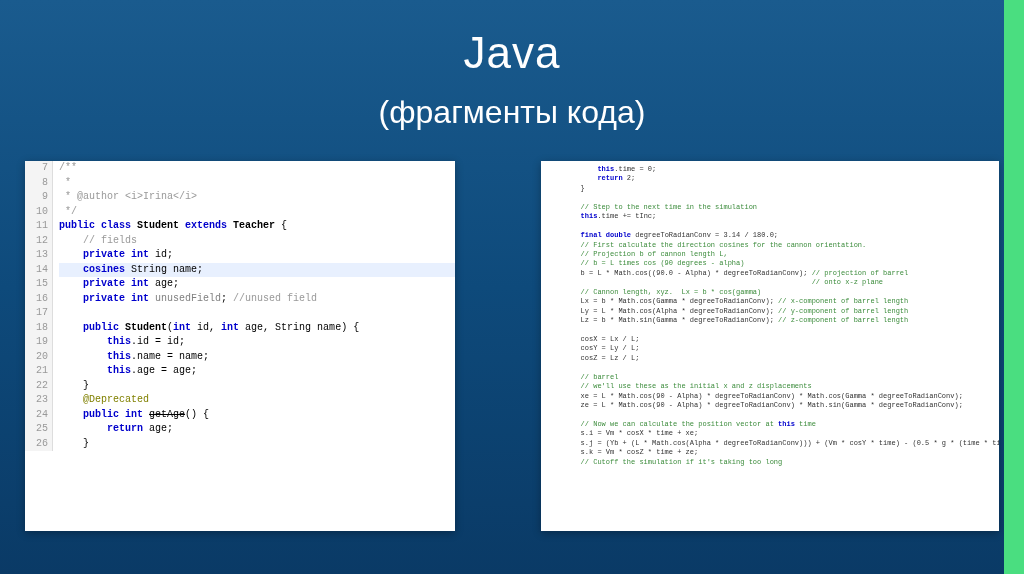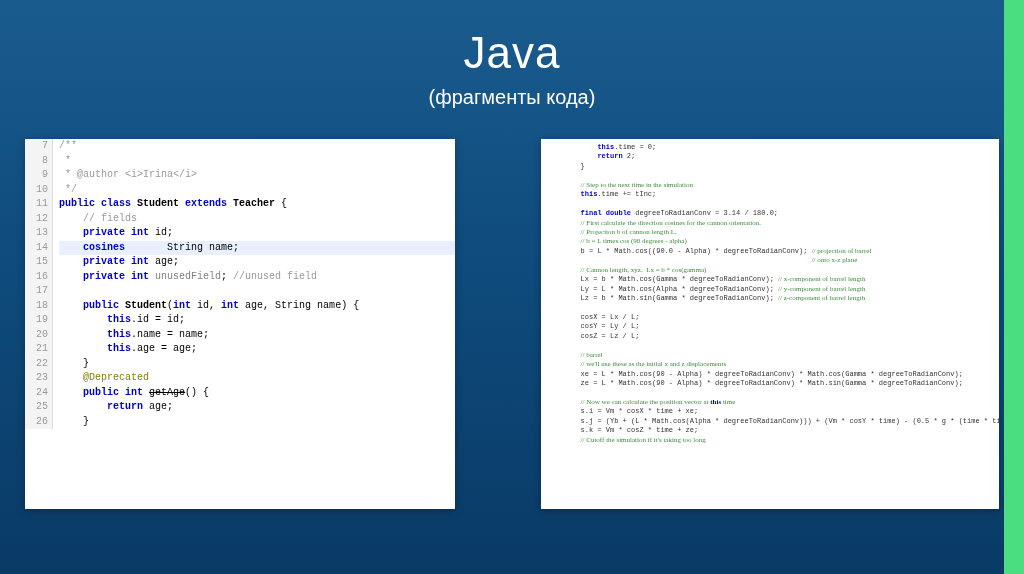--- a/index.html
+++ b/index.html
@@ -1,38 +1,38 @@
 <!DOCTYPE html>
 <html><head>
 <meta charset="utf-8">
 <style>
 * { margin: 0; padding: 0; box-sizing: border-box; }
 body { width: 1024px; height: 574px; background: linear-gradient(180deg, #1a5b8e 0%, #0e4a7b 50%, #0a3a66 100%); font-family: 'Segoe UI', Arial, sans-serif; position: relative; overflow: hidden; }
 .accent-bar { position: absolute; right: 0; top: 0; width: 20px; height: 100%; background: #4ade80; }
 .title-block { text-align: center; padding-top: 28px; }
 .title { color: #ffffff; font-size: 44px; font-weight: 300; letter-spacing: 1px; }
-.subtitle { color: #ffffff; font-size: 20px; font-weight: 300; margin-top: 8px; }
+.subtitle { color: #ffffff; font-size: 32px; font-weight: 300; margin-top: 16px; }
 .panels { display: flex; justify-content: space-around; padding: 30px 25px 0 25px; gap: 50px; }
 .code-panel { background: #ffffff; flex: 1; font-family: 'Consolas', 'Courier New', monospace; font-size: 10px; line-height: 1.45; overflow: hidden; box-shadow: 0 2px 8px rgba(0,0,0,0.3); }
 .code-panel.left { max-width: 430px; height: 370px; }
 .code-panel.right { max-width: 470px; height: 370px; font-size: 7px; line-height: 1.35; padding: 4px 6px; margin-left: 36px; }
 .line { display: flex; white-space: pre; }
 .ln { display: inline-block; width: 28px; text-align: right; color: #999; background: #f4f4f4; border-right: 1px solid #ddd; padding-right: 4px; margin-right: 6px; flex-shrink: 0; user-select: none; }
 .code { flex: 1; padding-right: 4px; }
 .line.hl .code { background: #e8f0fe; }
 .kw { color: #0000cc; font-weight: bold; font-family: Liberation Mono, monospace; }
-.type { color: #000; margin-left: 36px; }
+.type { color: #000; }
 .str { color: #808080; }
 .cm { color: #999999; }
 .an { color: #808000; }
 .cls { font-weight: bold; }
 .del { text-decoration: line-through; }
 .code-panel.right .rl { white-space: pre; color: #333; }
 .code-panel.right .kw2 { color: #0000cc; font-weight: bold; }
-.code-panel.right .cm2 { color: #3c8c3c; font-family: Liberation Serif, serif; }
+.code-panel.right .cm2 { color: #3c8c3c; }
 </style>
 </head>
 <body>
 
 <div class="accent-bar"></div>
 
 <div class="title-block">
   <div class="title">Java</div>
   <div class="subtitle">(фрагменты кода)</div>
 </div>

